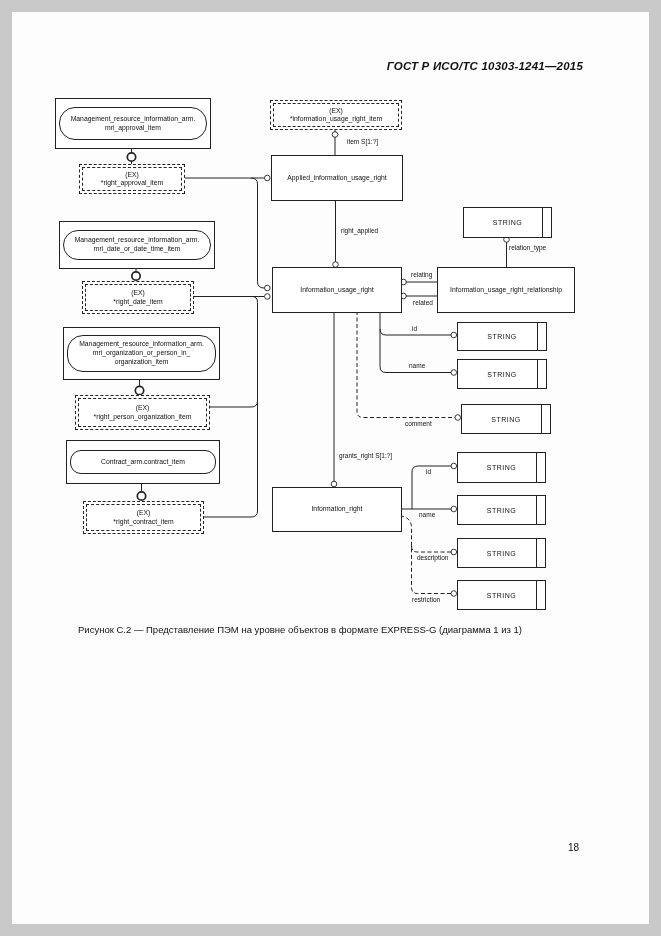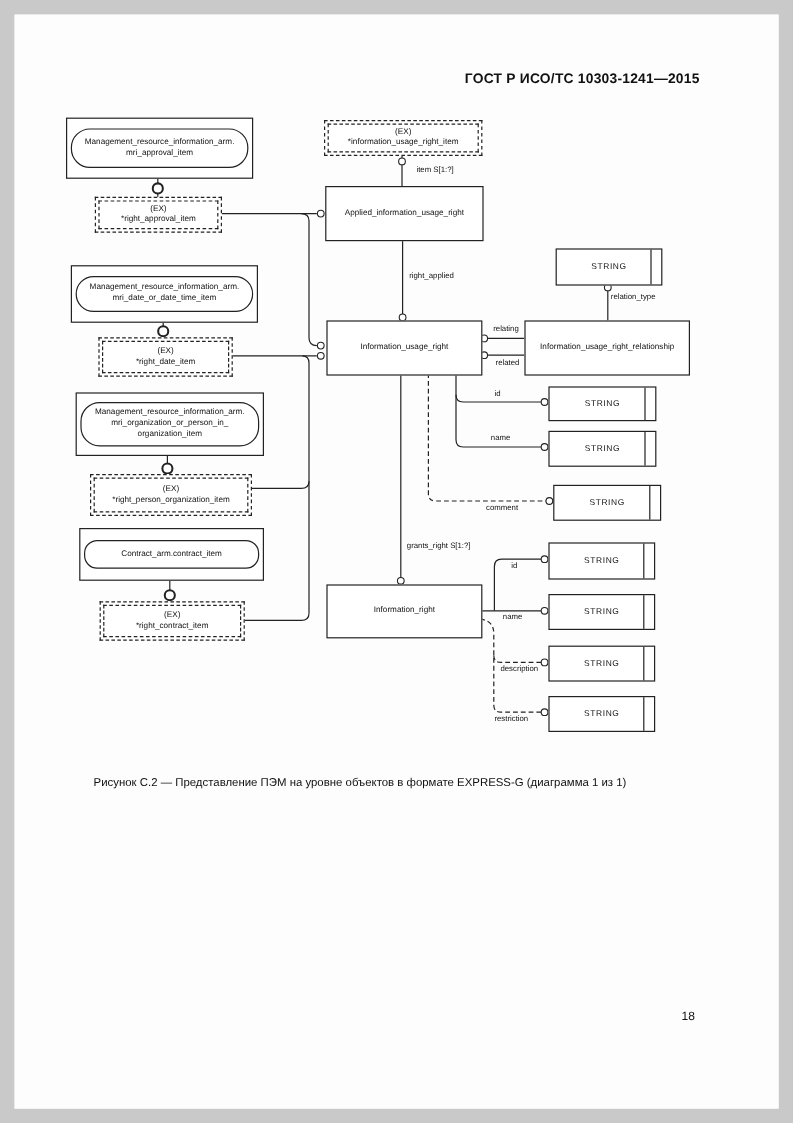--- a/index.html
+++ b/index.html
@@ -5,23 +5,23 @@
   html,body{margin:0;padding:0;}
   body{
     width:661px;height:936px;position:relative;
     background:#c9c9c9;
     font-family:"Liberation Sans", sans-serif;
     color:#111;
     overflow:hidden;
   }
   .page{position:absolute;left:12px;top:12px;width:637px;height:912px;background:#fdfdfd;z-index:0;}
   .wires{position:absolute;left:0;top:0;z-index:1;}
-  .hdr{position:absolute;top:60px;right:78px;font-size:11.5px;font-weight:bold;letter-spacing:0.2px;z-index:2;}
+  .hdr{position:absolute;top:60px;right:78px;font-size:11.5px;font-weight:bold;letter-spacing:0.2px;z-index:2;font-style:italic;}
   .pgnum{position:absolute;left:568px;top:842px;font-size:10px;z-index:2;}
-  .caption{position:absolute;left:78px;top:624px;width:500px;font-size:9.5px;white-space:nowrap;z-index:2;margin-top:23px;}
+  .caption{position:absolute;left:78px;top:624px;width:500px;font-size:9.5px;white-space:nowrap;z-index:2;}
 
   .ebox{position:absolute;background:#fff;border:1px solid #222;display:flex;flex-direction:column;
         align-items:center;justify-content:center;text-align:center;font-size:6.8px;line-height:1.3;z-index:2;}
   .armbox{position:absolute;background:#fff;border:1px solid #222;z-index:2;}
   .stadium{position:absolute;left:3px;right:3px;border:1px solid #222;border-radius:16px;background:#fff;
         display:flex;flex-direction:column;align-items:center;justify-content:center;text-align:center;
         font-size:6.8px;line-height:1.3;}
   .exbox{position:absolute;border:1px dashed #222;background:#fff;z-index:2;}
   .exbox .inner{position:absolute;inset:2px;border:1px dashed #222;display:flex;flex-direction:column;
         align-items:center;justify-content:center;text-align:center;font-size:6.8px;line-height:1.25;}

